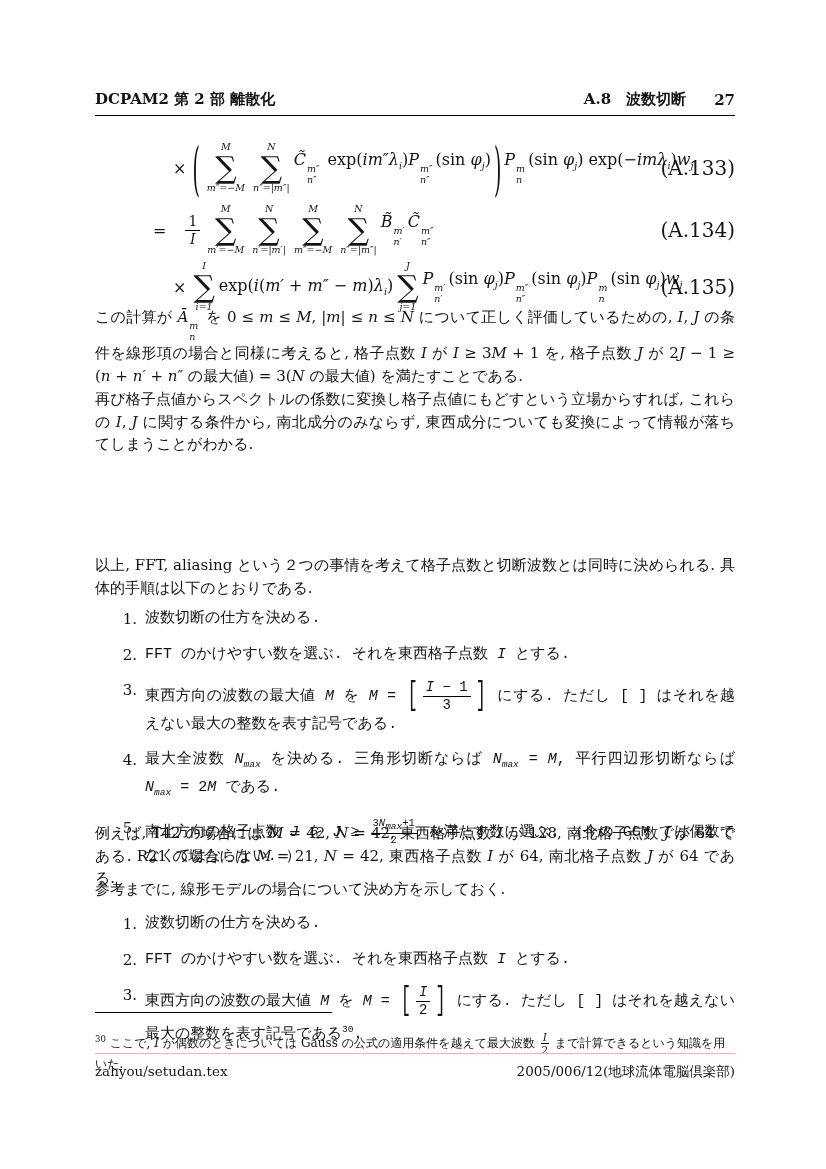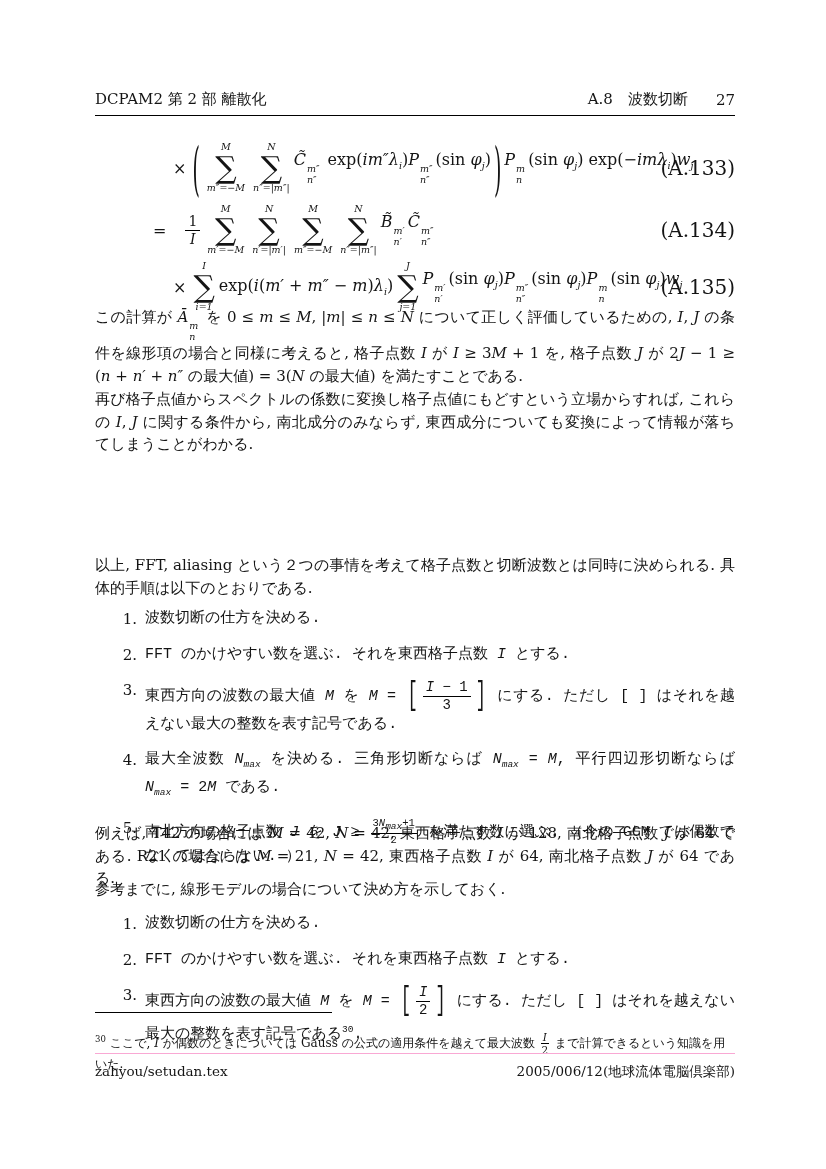--- a/index.html
+++ b/index.html
@@ -4,21 +4,21 @@
 <style>
   html,body{margin:0;padding:0;background:#ffffff;}
   .page{
     position:relative;width:826px;height:1169px;background:#fff;overflow:hidden;
     font-family:"DejaVu Serif","Liberation Serif",serif;color:#141414;
   }
   .abs{position:absolute;left:95px;width:640px;}
 
   
   .hdr{top:90px;display:flex;justify-content:space-between;align-items:baseline;
-       font-weight:normal;font-size:15px;border-bottom:1.2px solid #000;padding-bottom:6px;}
+       font-weight:bold;font-size:15px;border-bottom:1.2px solid #000;padding-bottom:6px;}
   .hdr-right{display:flex;gap:28px;align-items:flex-end;}
 
   
   .eqblock{top:136px;display:flex;flex-direction:column;}
   .eqrow{position:relative;display:flex;align-items:center;font-size:16px;}
   .eqrow.r1{min-height:64px;}
   .eqrow.r2{min-height:60px;}
   .eqrow.r3{min-height:54px;}
   .eqmath{display:flex;align-items:center;white-space:nowrap;}
   .ind78{padding-left:78px;}

